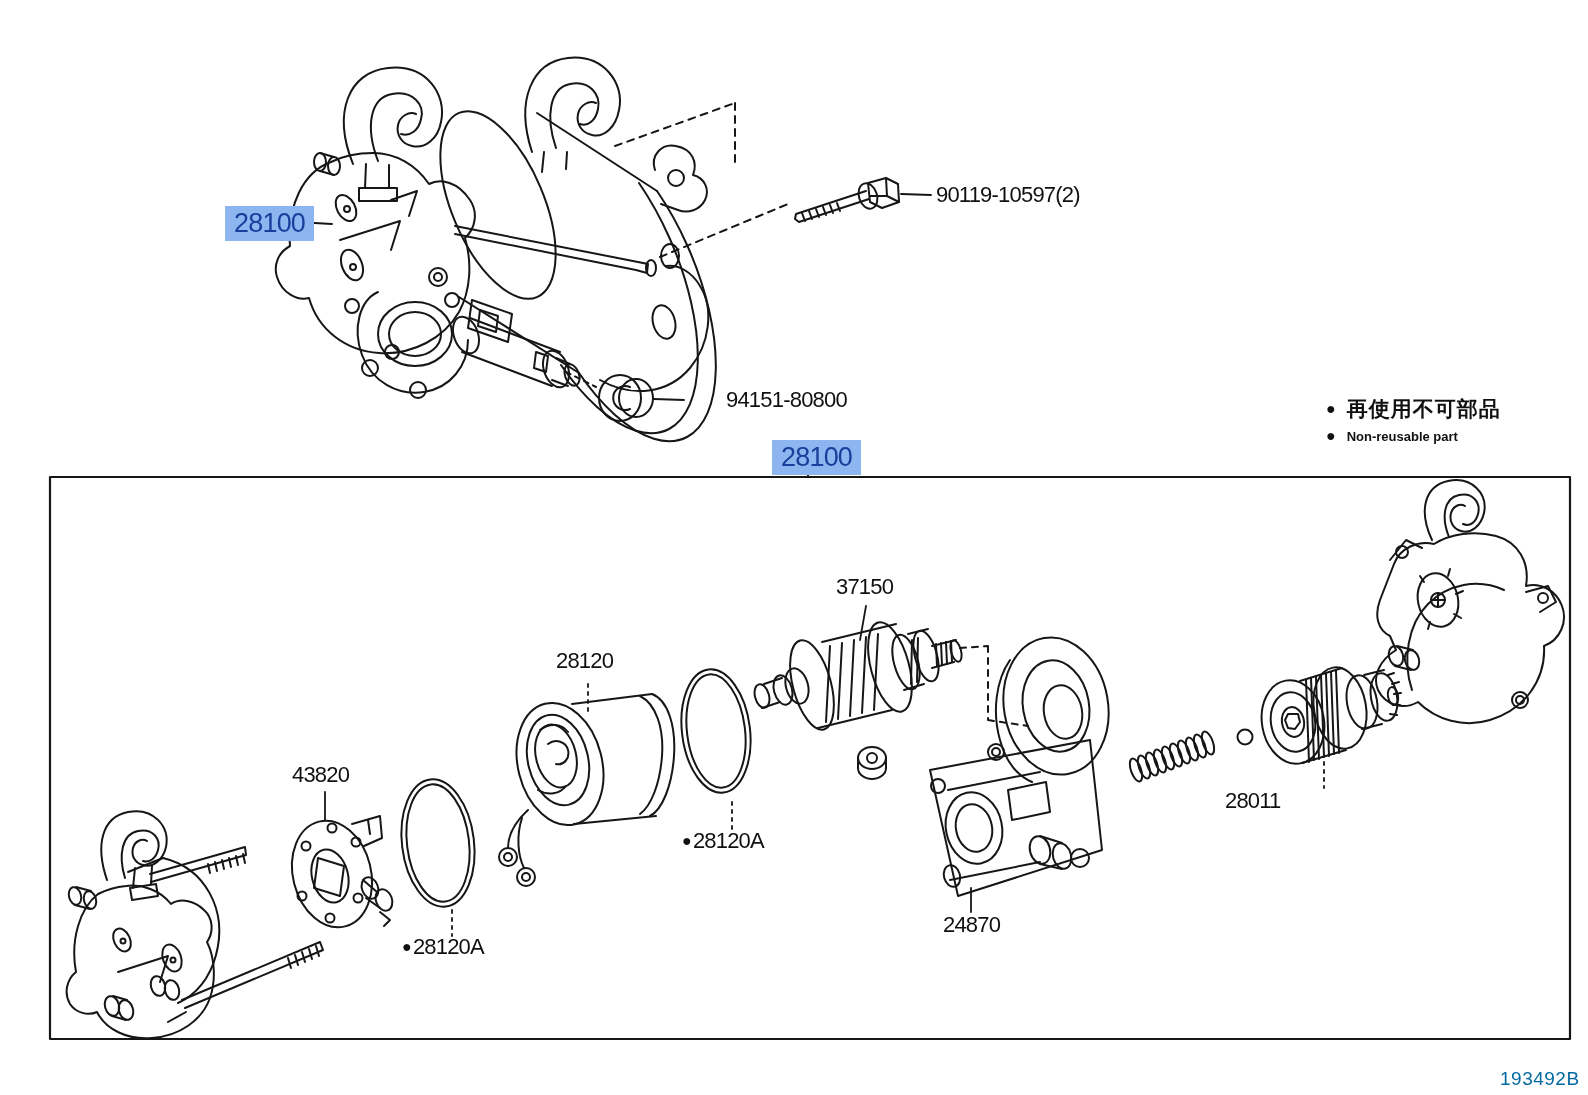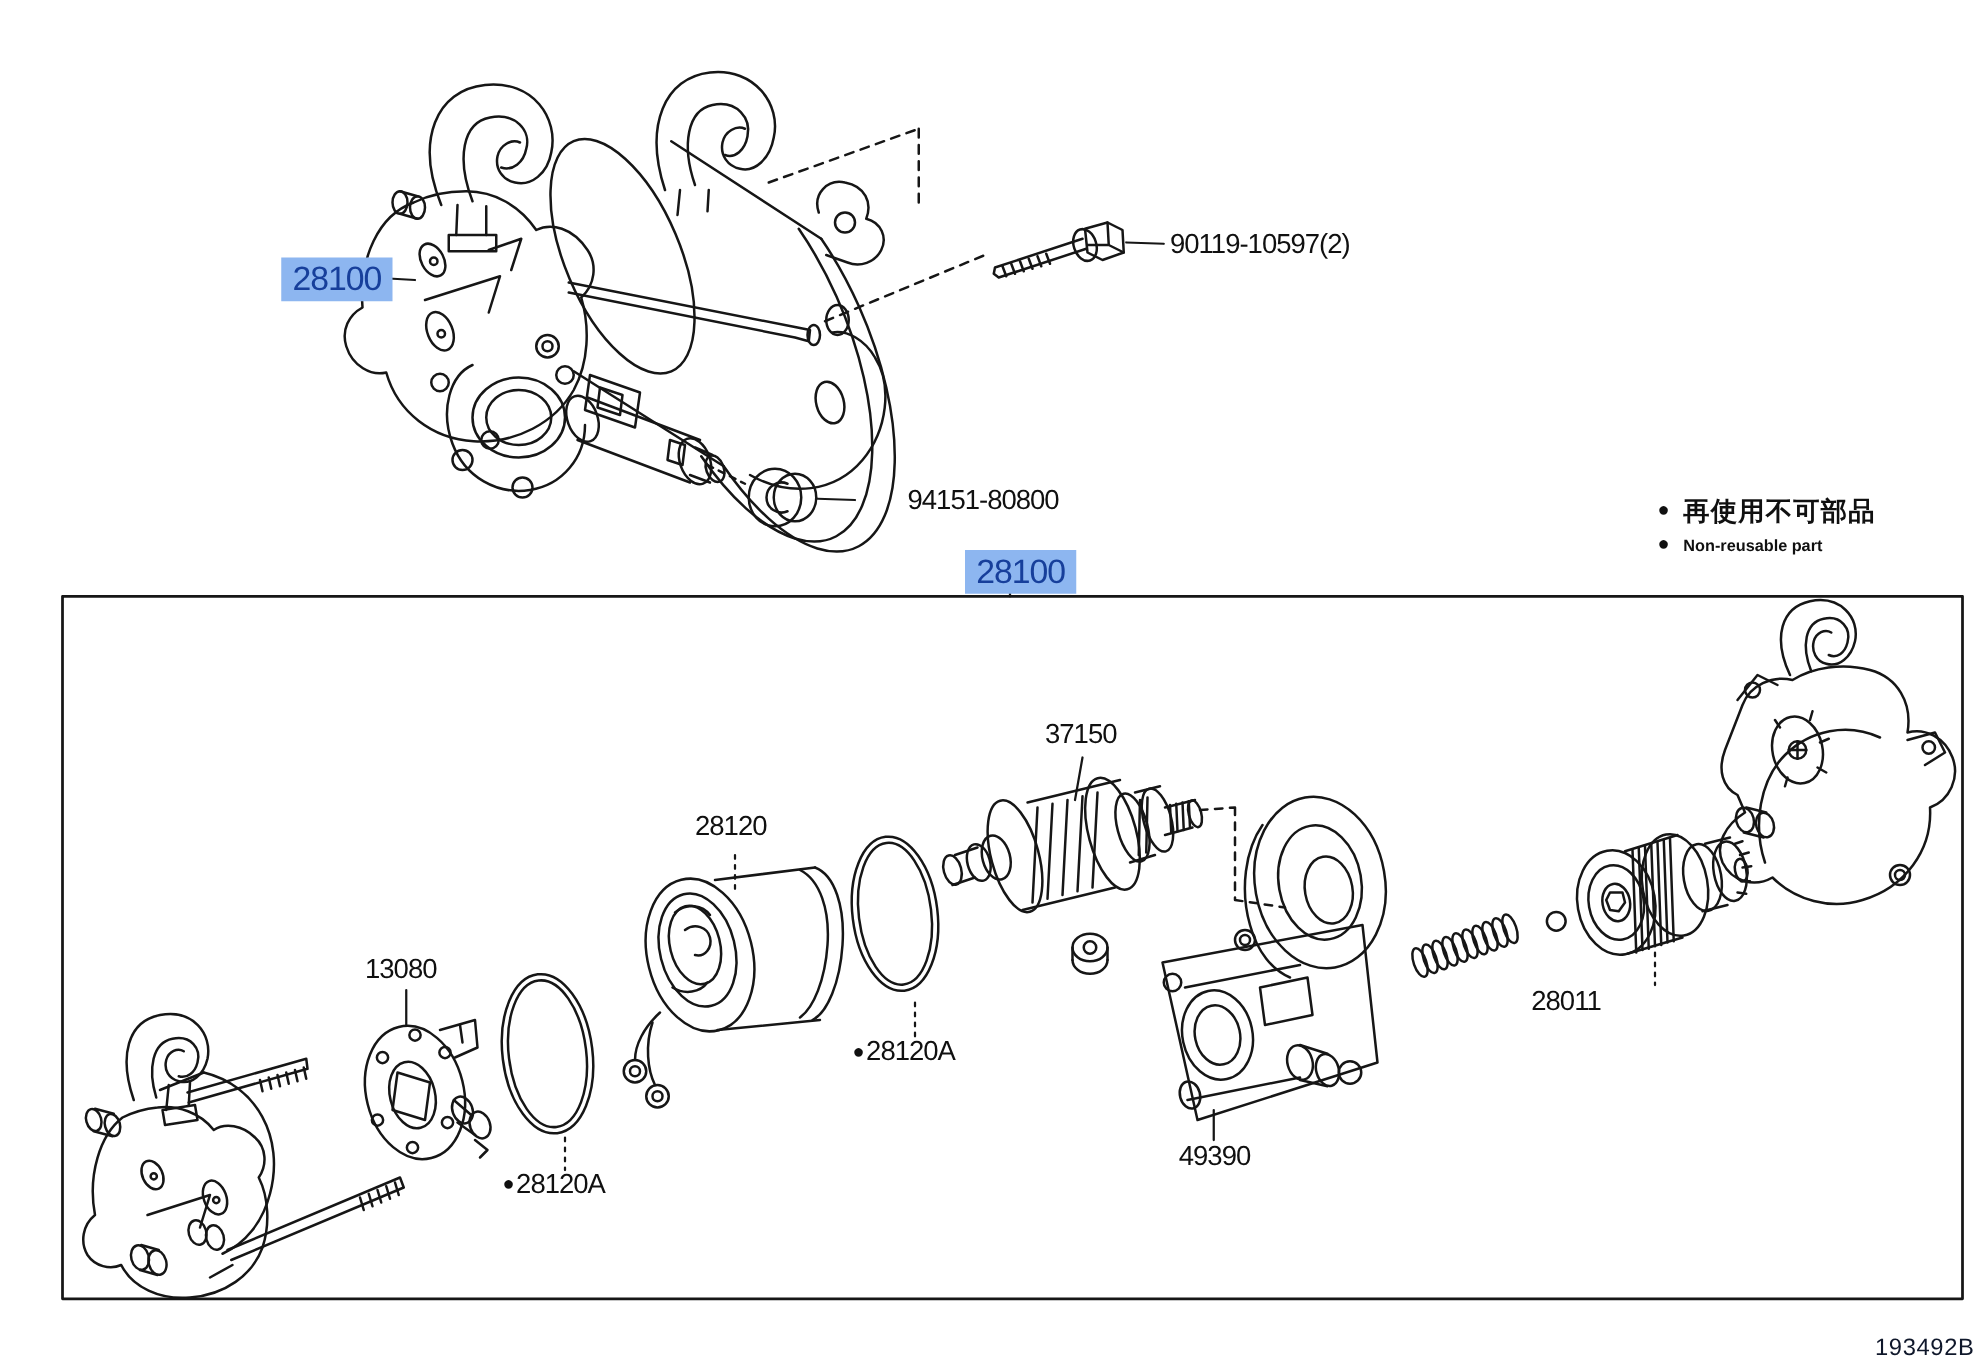--- a/index.html
+++ b/index.html
@@ -12,21 +12,21 @@
   .lbl{position:absolute;font-weight:normal;font-size:22px;letter-spacing:-0.8px;
        color:#101010;white-space:nowrap;line-height:1}
   .hl{background:var(--highlight-bg,#8db6f0);color:var(--highlight-text,#173f9b);
       padding:4px 9px;font-size:27px}
   .bullet{display:inline-block;font-size:16px;vertical-align:2px;margin-right:2px;color:#101010}
   .legend{position:absolute;left:1326px;top:395px;color:#101010}
   .legend-row{display:flex;align-items:center;margin-bottom:4px}
   .legend .bullet{font-size:16px;margin-right:11px;vertical-align:0}
   .legend .jp{font-size:21px;font-weight:bold;letter-spacing:1px}
   .legend .en{font-size:13px;font-weight:bold}
-  .docnum{position:absolute;left:1500px;top:1068px;font-size:19px;color:#0f172a;letter-spacing:.5px}
+  .docnum{position:absolute;left:1500px;top:1068px;font-size:19px;color:#0369a1;letter-spacing:.5px}
 </style>
 </head>
 <body>
 
 <div class="stage">
 
 <svg class="art" width="1588" height="1095" viewBox="0 0 1588 1095">
 
   <g>
 
@@ -315,29 +315,29 @@
     <span class="en">Non-reusable part</span>
   </div>
 </div>
 
 <div class="lbl hl" style="left:772px;top:440px">28100</div>
 
 <div class="lbl" style="left:836px;top:576px">37150</div>
 
 <div class="lbl" style="left:556px;top:650px">28120</div>
 
-<div class="lbl" style="left:292px;top:764px">13080</div>
+<div class="lbl" style="left:292px;top:764px">43820</div>
 
 <div class="lbl" style="left:682px;top:830px">
   <span class="bullet">●</span><span>28120A</span>
 </div>
 
 <div class="lbl" style="left:402px;top:936px">
   <span class="bullet">●</span><span>28120A</span>
 </div>
 
-<div class="lbl" style="left:943px;top:914px">49390</div>
+<div class="lbl" style="left:943px;top:914px">24870</div>
 
 <div class="lbl" style="left:1225px;top:790px">28011</div>
 
 <div class="docnum">193492B</div>
 
 </div>
 
 </body></html>

